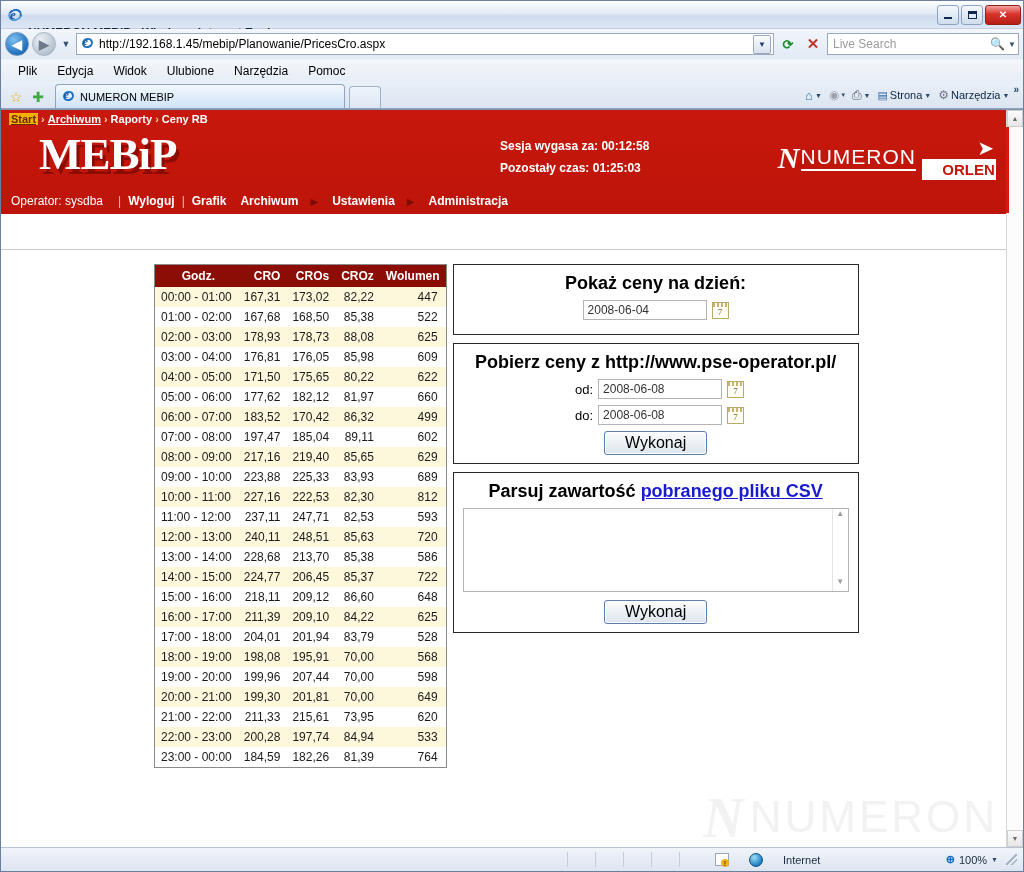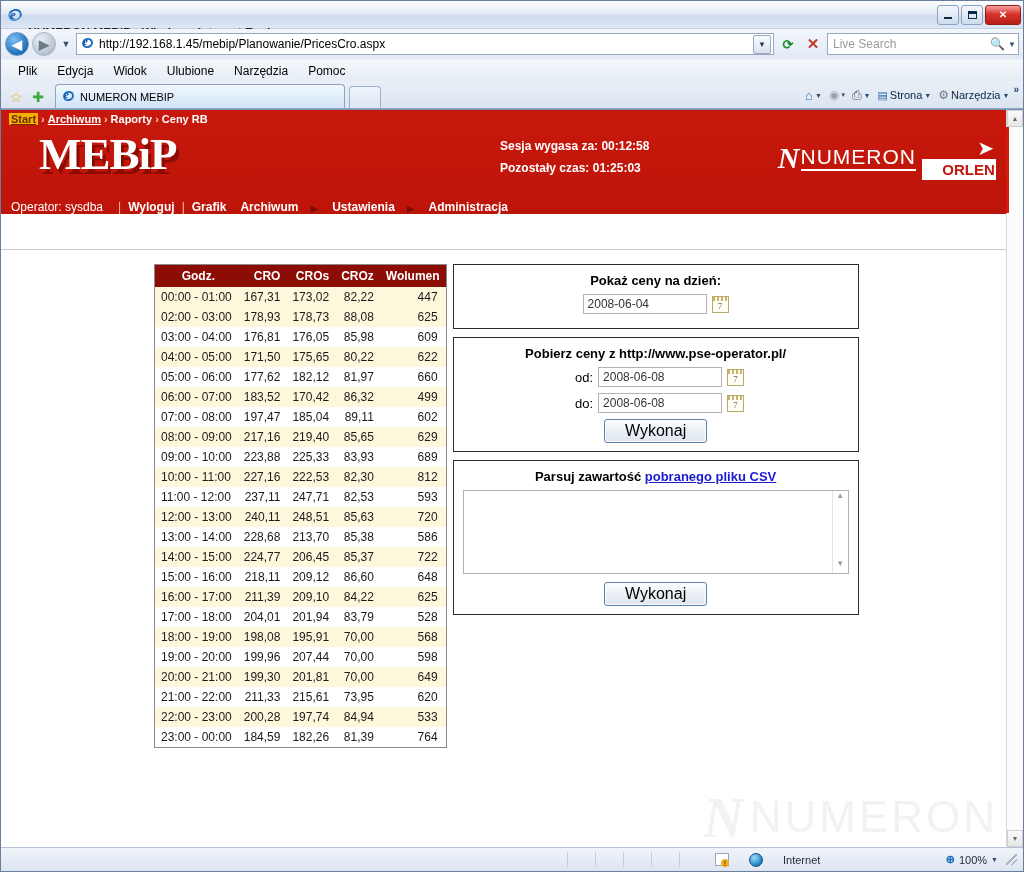--- a/index.html
+++ b/index.html
@@ -247,21 +247,21 @@
     position: absolute; left: 0; bottom: 0;
     width: 74px; height: 21px; background: #fff;
     display:flex;align-items:center;justify-content:center;padding-left:19px;
   }
   #orlen-brand .box span {
     font-size: 15px; font-weight: bold; color: #c5170c;
     letter-spacing: 0px;
   }
   #navbar {
     position: absolute; left: 0; bottom: 0; width: 100%; height: 26px;
-    display: flex; align-items: flex-end;
+    display: flex; align-items: center;
     padding-left: 10px; gap: 0px;
     font-size: 12px; color: #fff;
   }
   #navbar .op { margin-right: 8px; }
   #navbar .bar { margin: 0 7px; color: #f3bdb8; }
   #navbar .nav-strong { font-weight: bold; }
   #navbar .arrow {
     color: #7d0b04; font-size: 10px; margin: 0 14px 0 12px;
   }
 
@@ -311,21 +311,21 @@
   #pricetable tbody tr.even td { background: #ffffff; }
   #pricetable td.vol { text-align: right; padding-right: 8px; }
 
   
   #panels { width: 406px; display: flex; flex-direction: column; gap: 8px; }
   .panel {
     border: 1px solid #2b2b2b; background: #fff;
     padding: 8px 6px 8px 6px;
   }
   .panel-title {
-    text-align: center; font-size: 13px; font-weight: bold; color: #000;
+    text-align: center; font-size: 18px; font-weight: bold; color: #000;
     margin-bottom: 6px;
   }
   .panel-title a { color: #1a1ad0; }
   .rowline { display: flex; align-items: center; justify-content: center; gap: 5px; margin-bottom: 6px;}
   .rowlabel { font-size: 13px; color: #000; width: 26px; text-align: right; }
   .datein {
     width: 124px; height: 20px;
     border: 1px solid #b3b3b3; background: #fff;
     font-size: 12px; color: #333;
     padding: 0 4px; font-family: "Liberation Sans", sans-serif;
@@ -595,20 +595,27 @@
               </tr>
             </thead>
             <tbody id="pricebody">
                 <tr class="odd">
                   <td class="hour">00:00 - 01:00</td>
                   <td class="num">167,31</td>
                   <td class="num">173,02</td>
                   <td class="num">82,22</td>
                   <td class="vol">447</td>
                 </tr>
+                <tr class="even">
+                  <td class="hour">01:00 - 02:00</td>
+                  <td class="num">167,68</td>
+                  <td class="num">168,50</td>
+                  <td class="num">85,38</td>
+                  <td class="vol">522</td>
+                </tr>
                 <tr class="odd">
                   <td class="hour">02:00 - 03:00</td>
                   <td class="num">178,93</td>
                   <td class="num">178,73</td>
                   <td class="num">88,08</td>
                   <td class="vol">625</td>
                 </tr>
                 <tr class="even">
                   <td class="hour">03:00 - 04:00</td>
                   <td class="num">176,81</td>

